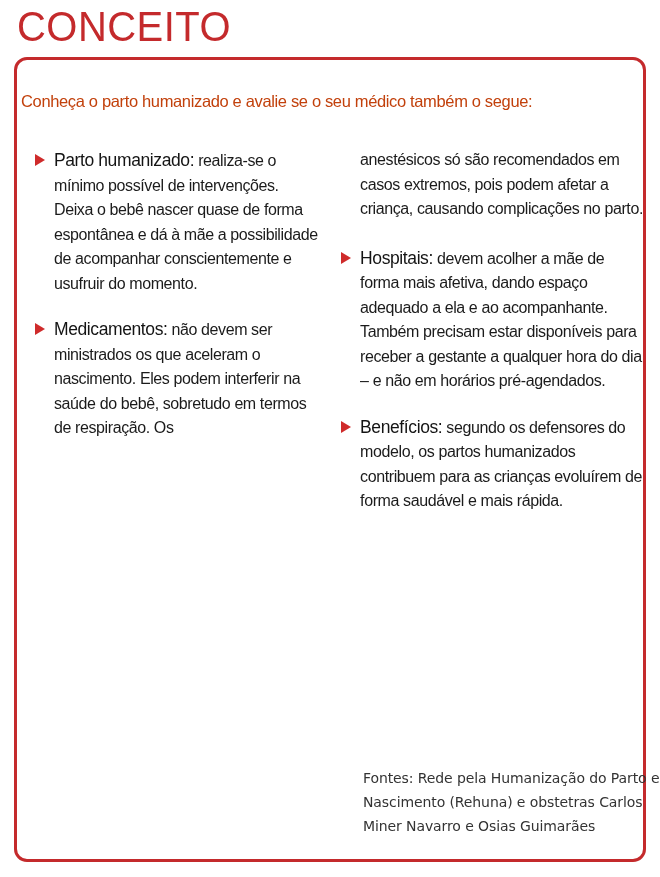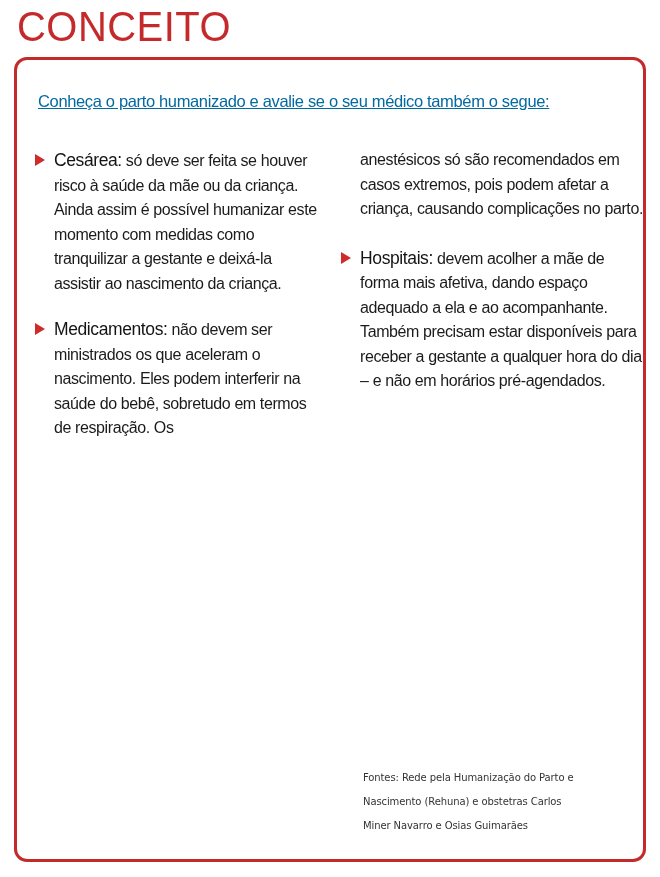--- a/index.html
+++ b/index.html
@@ -51,28 +51,27 @@
     width: 632px;
     height: 805px;
     box-sizing: border-box;
     border: 3px solid #c42a2c;
     border-radius: 13px;
     background: #ffffff;
   }
 
   .intro {
     position: absolute;
-    left: 21px;
+    left: 4px;
     top: 12px;
     width: 570px;
     font-size: 16.5px;
     line-height: 25px;
     letter-spacing: -0.35px;
-    color: #0369a1;
-    text-decoration: underline;
+    color: #c2410c;
   }
 
   
   .columns {
     position: absolute;
     left: 0;
     top: 88px;
     right: 0;
     display: flex;
     gap: 0;
@@ -124,21 +123,21 @@
     letter-spacing: -0.4px;
   }
 
   
   .sources {
     position: absolute;
     left: 346px;
     top: 706px;
     width: 262px;
     font-family: "DejaVu Sans", sans-serif;
-    font-size: 10px;
+    font-size: 14px;
     line-height: 24px;
     letter-spacing: -0.1px;
     color: #333333;
   }
   .sources div { white-space: nowrap; }
 </style>
 </head>
 <body>
 
 <div class="infographic">
@@ -148,46 +147,50 @@
   </div>
 
   <div class="frame">
 
     <p class="intro">Conheça o parto humanizado e avalie se o seu médico também o segue:</p>
 
     <div class="columns">
 
       <div class="col col-left">
 
-
-
-        <div class="item">
-          <span class="marker"></span>
-          <span class="term">Cesárea:</span><span class="body-text"> só deve ser feita se houver risco à saúde da mãe ou da criança. Ainda assim é possível humanizar este momento com medidas como tranquilizar a gestante e deixá-la assistir ao nascimento da criança.</span>
-        </div>
+        <div class="item">
+          <span class="marker"></span>
+          <span class="term">Parto humanizado:</span><span class="body-text"> realiza-se o mínimo possível de intervenções. Deixa o bebê nascer quase de forma espontânea e dá à mãe a possibilidade de acompanhar conscientemente e usufruir do momento.</span>
+        </div>
+
+
 
         <div class="item">
           <span class="marker"></span>
           <span class="term">Medicamentos:</span><span class="body-text"> não devem ser ministrados os que aceleram o nascimento. Eles podem interferir na saúde do bebê, sobretudo em termos de respiração. Os</span>
         </div>
 
       </div>
 
       <div class="col col-right">
 
         <div class="item no-bullet">
           <span class="body-text">anestésicos só são recomendados em casos extremos, pois podem afetar a criança, causando complicações no parto.</span>
         </div>
 
         <div class="item">
           <span class="marker"></span>
           <span class="term">Hospitais:</span><span class="body-text"> devem acolher a mãe de forma mais afetiva, dando espaço adequado a ela e ao acompanhante. Também precisam estar disponíveis para receber a gestante a qualquer hora do dia – e não em horários pré-agendados.</span>
         </div>
 
 
+        <div class="item">
+          <span class="marker"></span>
+          <span class="term">Benefícios:</span><span class="body-text"> segundo os defensores do modelo, os partos humanizados contribuem para as crianças evoluírem de forma saudável e mais rápida.</span>
+        </div>
 
       </div>
 
     </div>
 
     <div class="sources">
       <div>Fontes: Rede pela Humanização do Parto e</div>
       <div>Nascimento (Rehuna) e obstetras Carlos</div>
       <div>Miner Navarro e Osias Guimarães</div>
     </div>

